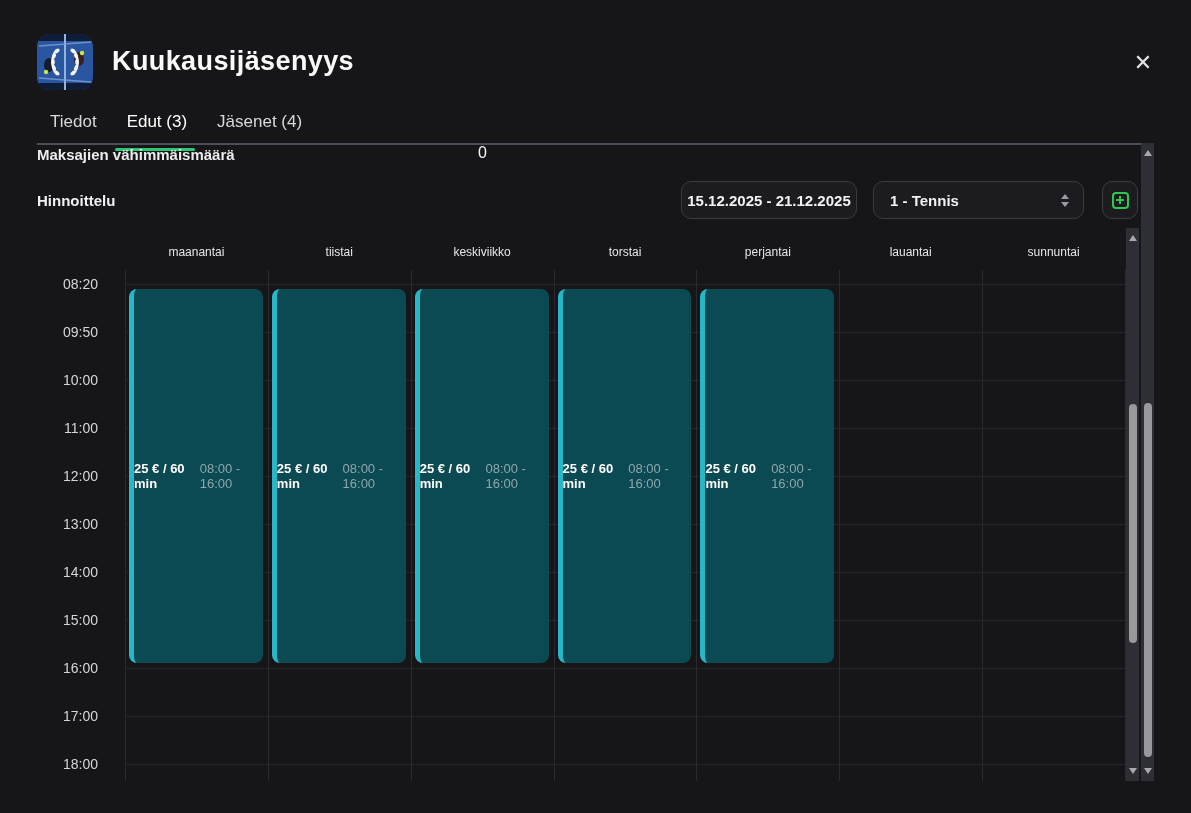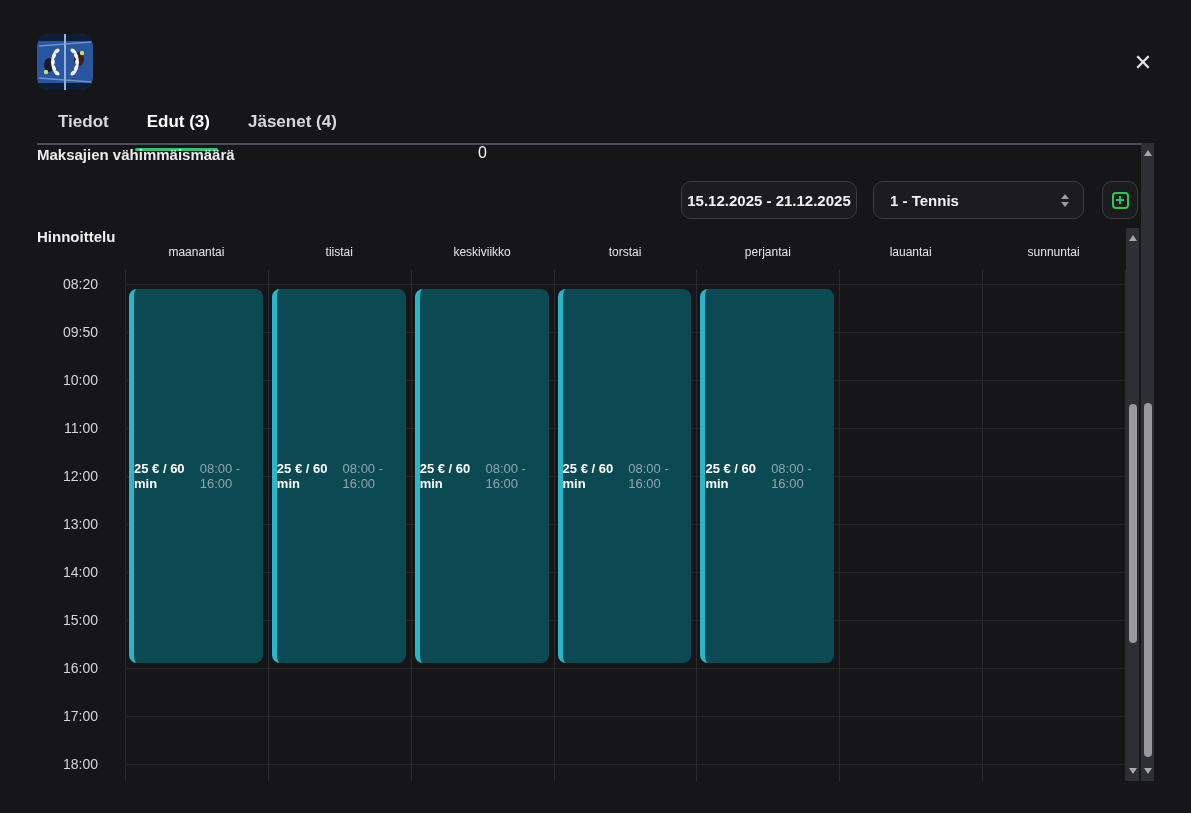--- a/index.html
+++ b/index.html
@@ -25,22 +25,22 @@
   }
   .close-btn {
     position:absolute; left:1126px; top:46px; width:34px; height:34px;
     background:none; border:none; color:#e4e4e6; font-size:22px; line-height:34px;
     text-align:center; cursor:pointer; font-family:inherit;
   }
 
   
   .tabs { position:absolute; left:50px; top:112px; display:flex; gap:30px; }
   .tab {
-    position:relative; font-size:17px; font-weight:700; color:#d8d8da;
-    padding-bottom:14px; cursor:pointer; white-space:nowrap;margin-left:8px;
+    position:relative; font-size:17px; font-weight:400; color:#d8d8da;
+    padding-bottom:14px; cursor:pointer; white-space:nowrap;
   }
   .tab.active { color:#ffffff; }
   .tab.active::after {
     content:""; position:absolute; left:-12px; right:-8px; bottom:-5px; height:3px;
     border-radius:2px; background:var(--accent-green,#2EC873);
   }
   .tabs-divider {
     position:absolute; left:37px; top:143px; width:1117px; height:2px;
     background:var(--divider,#4A4F59);
   }
@@ -48,21 +48,21 @@
   
   .minpayers-label {
     position:absolute; left:37px; top:146px; font-size:15px; font-weight:600; color:#ececee;
   }
   .minpayers-value {
     position:absolute; left:478px; top:144px; font-size:16px; color:#f4f4f4;
   }
 
   
   .pricing-label {
-    position:absolute; left:37px; top:192px; font-size:15px; font-weight:700; color:#f0f0f2;margin-top:36px;
+    position:absolute; left:37px; top:192px; font-size:15px; font-weight:700; color:#f0f0f2;
   }
   .ctl {
     position:absolute; top:181px; height:38px;
     background:#1b1b20; border:1px solid var(--control-border,#3B3B42);
     border-radius:10px; color:#f2f2f4; font-family:inherit;
     font-size:15px; font-weight:600; cursor:pointer;
   }
   .date-btn { left:681px; width:176px; text-align:center; }
   .resource-select {
     left:873px; width:211px; display:flex; align-items:center;
@@ -167,20 +167,21 @@
           <path d="M35 15 C41 21 41 35 35 41 L37 41 C43.5 34 43.5 22 37 15 Z"></path>
           <ellipse cx="36" cy="17" rx="3" ry="1.8" transform="rotate(45 36 17)"></ellipse>
           <ellipse cx="39" cy="22" rx="3" ry="1.8" transform="rotate(70 39 22)"></ellipse>
           <ellipse cx="40" cy="28" rx="3" ry="1.8" transform="rotate(90 40 28)"></ellipse>
           <ellipse cx="39" cy="34" rx="3" ry="1.8" transform="rotate(110 39 34)"></ellipse>
           <ellipse cx="36" cy="39" rx="3" ry="1.8" transform="rotate(135 36 39)"></ellipse>
         </g>
       </g>
     </svg>
   </div>
+  <h1 class="page-title">Kuukausijäsenyys</h1>
   <button class="close-btn">✕</button>
 
   <div class="tabs" id="tabs">
       <div class="tab">Tiedot</div>
       <div class="tab active">Edut (3)</div>
       <div class="tab">Jäsenet (4)</div>
     </div>
   <div class="tabs-divider"></div>
 
   <span class="minpayers-label">Maksajien vähimmäismäärä</span>

